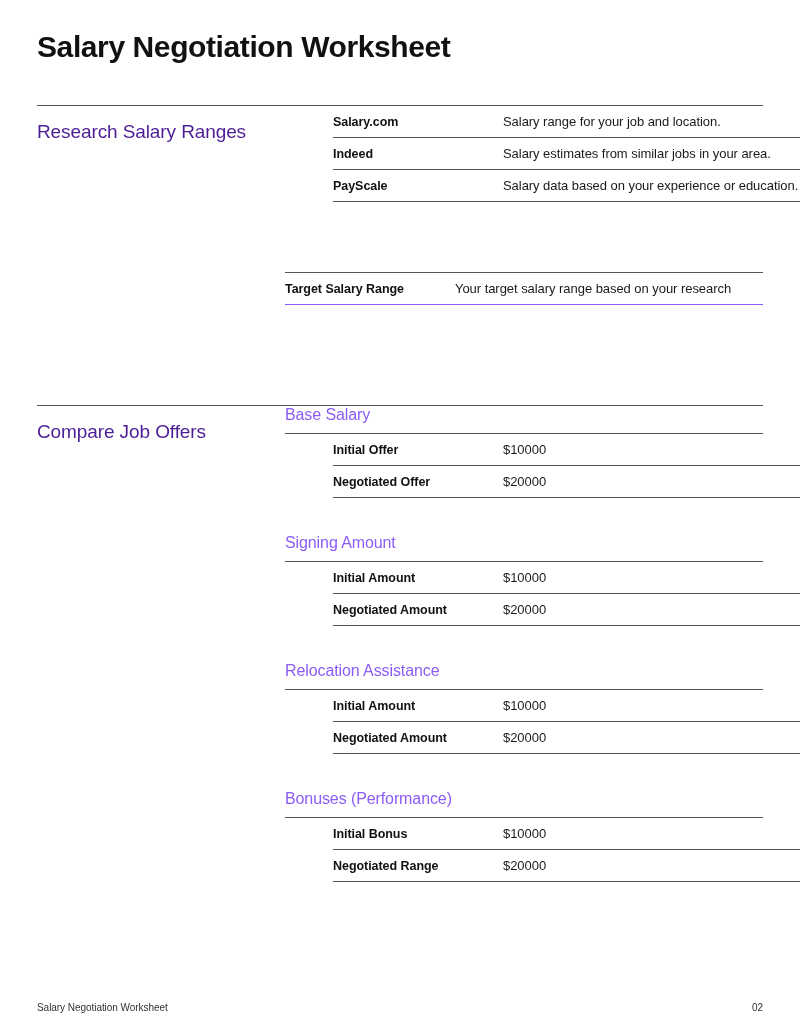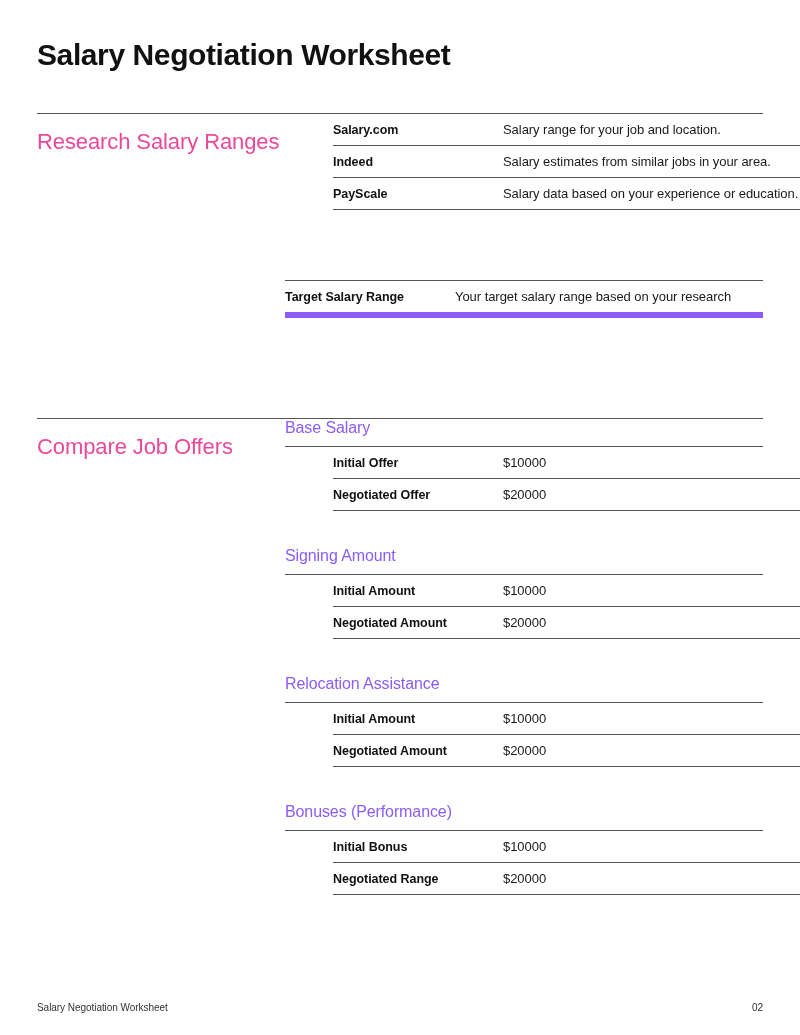--- a/index.html
+++ b/index.html
@@ -13,21 +13,21 @@
     position: relative;
     font-family: "Liberation Sans", sans-serif;
     color: #1a1a1a;
     -webkit-font-smoothing: antialiased;
   }
   .page {
     position: relative;
     width: 800px;
     height: 1035px;
     box-sizing: border-box;
-    padding: 8px 37px;
+    padding: 0 37px;
   }
 
   
   .doc-title {
     font-size: 30px;
     font-weight: bold;
     letter-spacing: -0.4px;
     color: #111111;
     padding-top: 30px;
     line-height: 1.1;
@@ -43,23 +43,23 @@
     width: 726px;
     height: 0;
   }
   .section-body {
     display: flex;
     align-items: flex-start;
   }
   .section-title {
     width: 248px;
     flex: 0 0 248px;
-    font-size: 22px;
+    font-size: 19px;
     font-weight: normal;
-    color: #ec4899;
+    color: #4c1d95;
     padding-top: 15px;
     letter-spacing: -0.1px;
     box-sizing: border-box;
   }
   .section-content {
     flex: 1 1 auto;
     min-width: 0;
   }
 
   
@@ -108,21 +108,21 @@
   .target-table {
     width: 100%;
     border-collapse: collapse;
     table-layout: fixed;
     border-top: 1px solid #555555;
   }
   .target-table td {
     padding: 0;
     height: 31px;
     vertical-align: middle;
-    border-bottom: 6px solid #8b5cf6;
+    border-bottom: 1px solid #8b5cf6;
   }
 
   
   .subgroup {
     margin-bottom: 0;
   }
   .subgroup-title {
     font-size: 16px;
     font-weight: normal;
     color: #8b5cf6;

